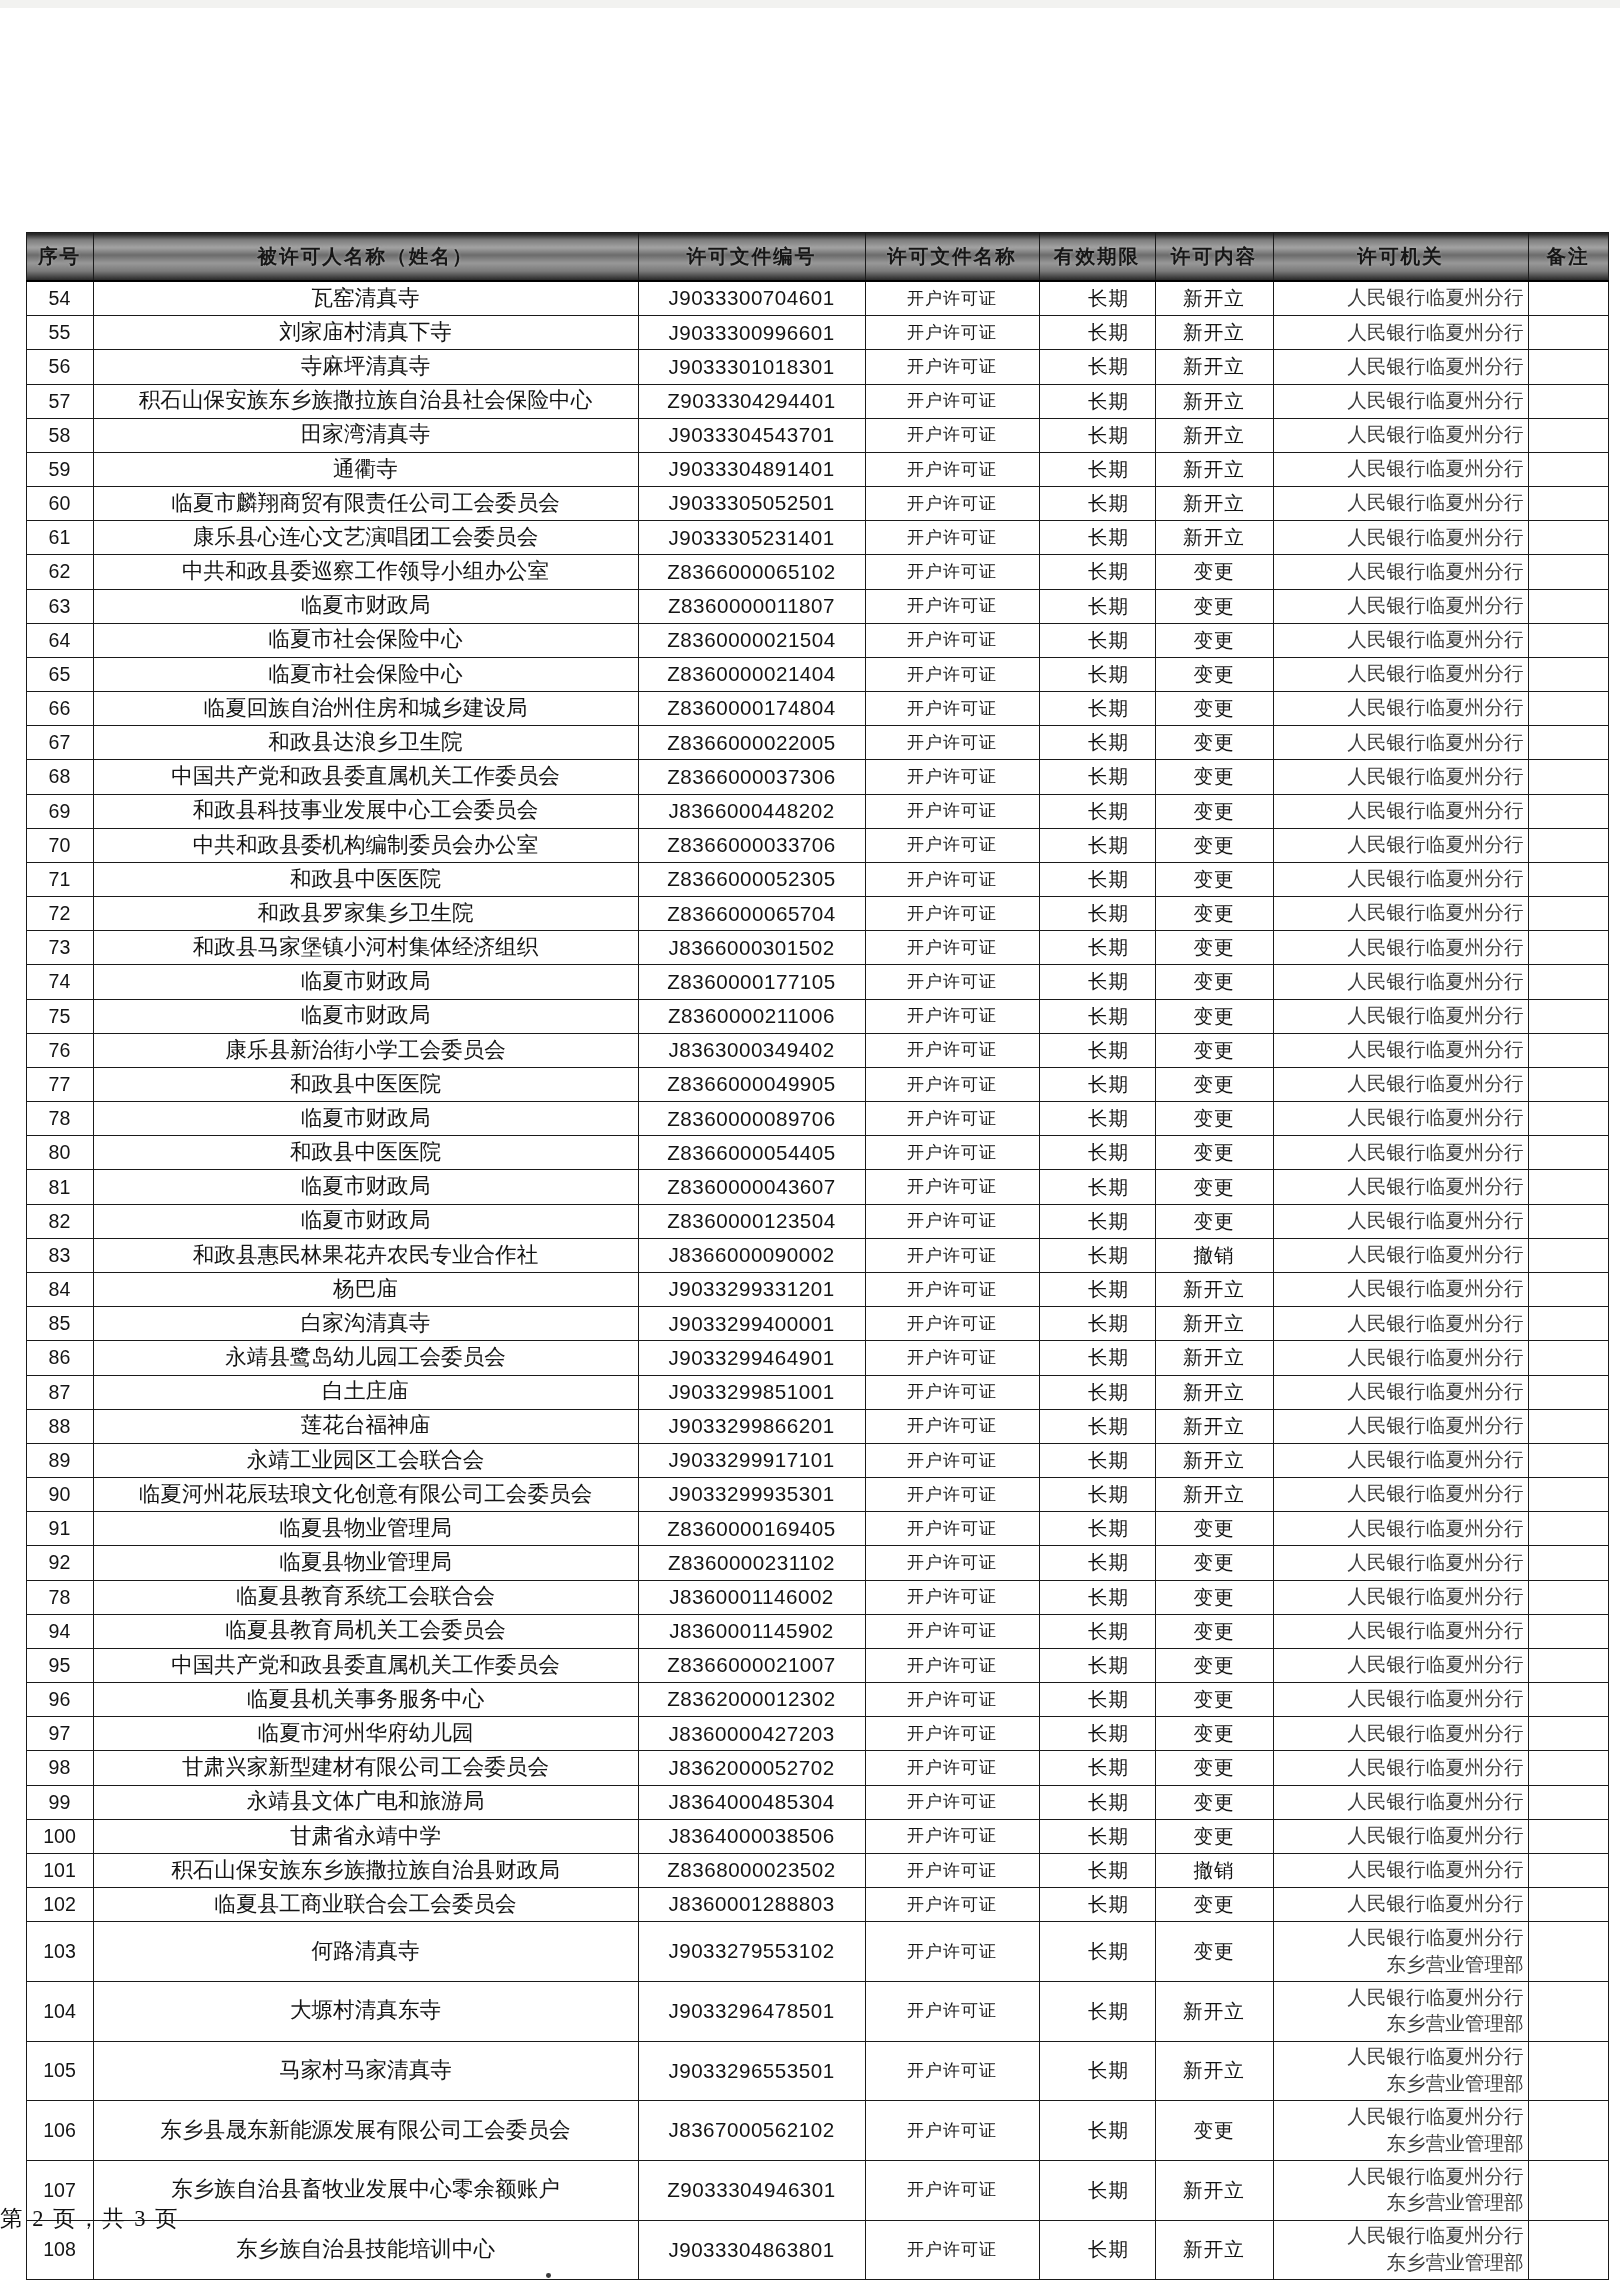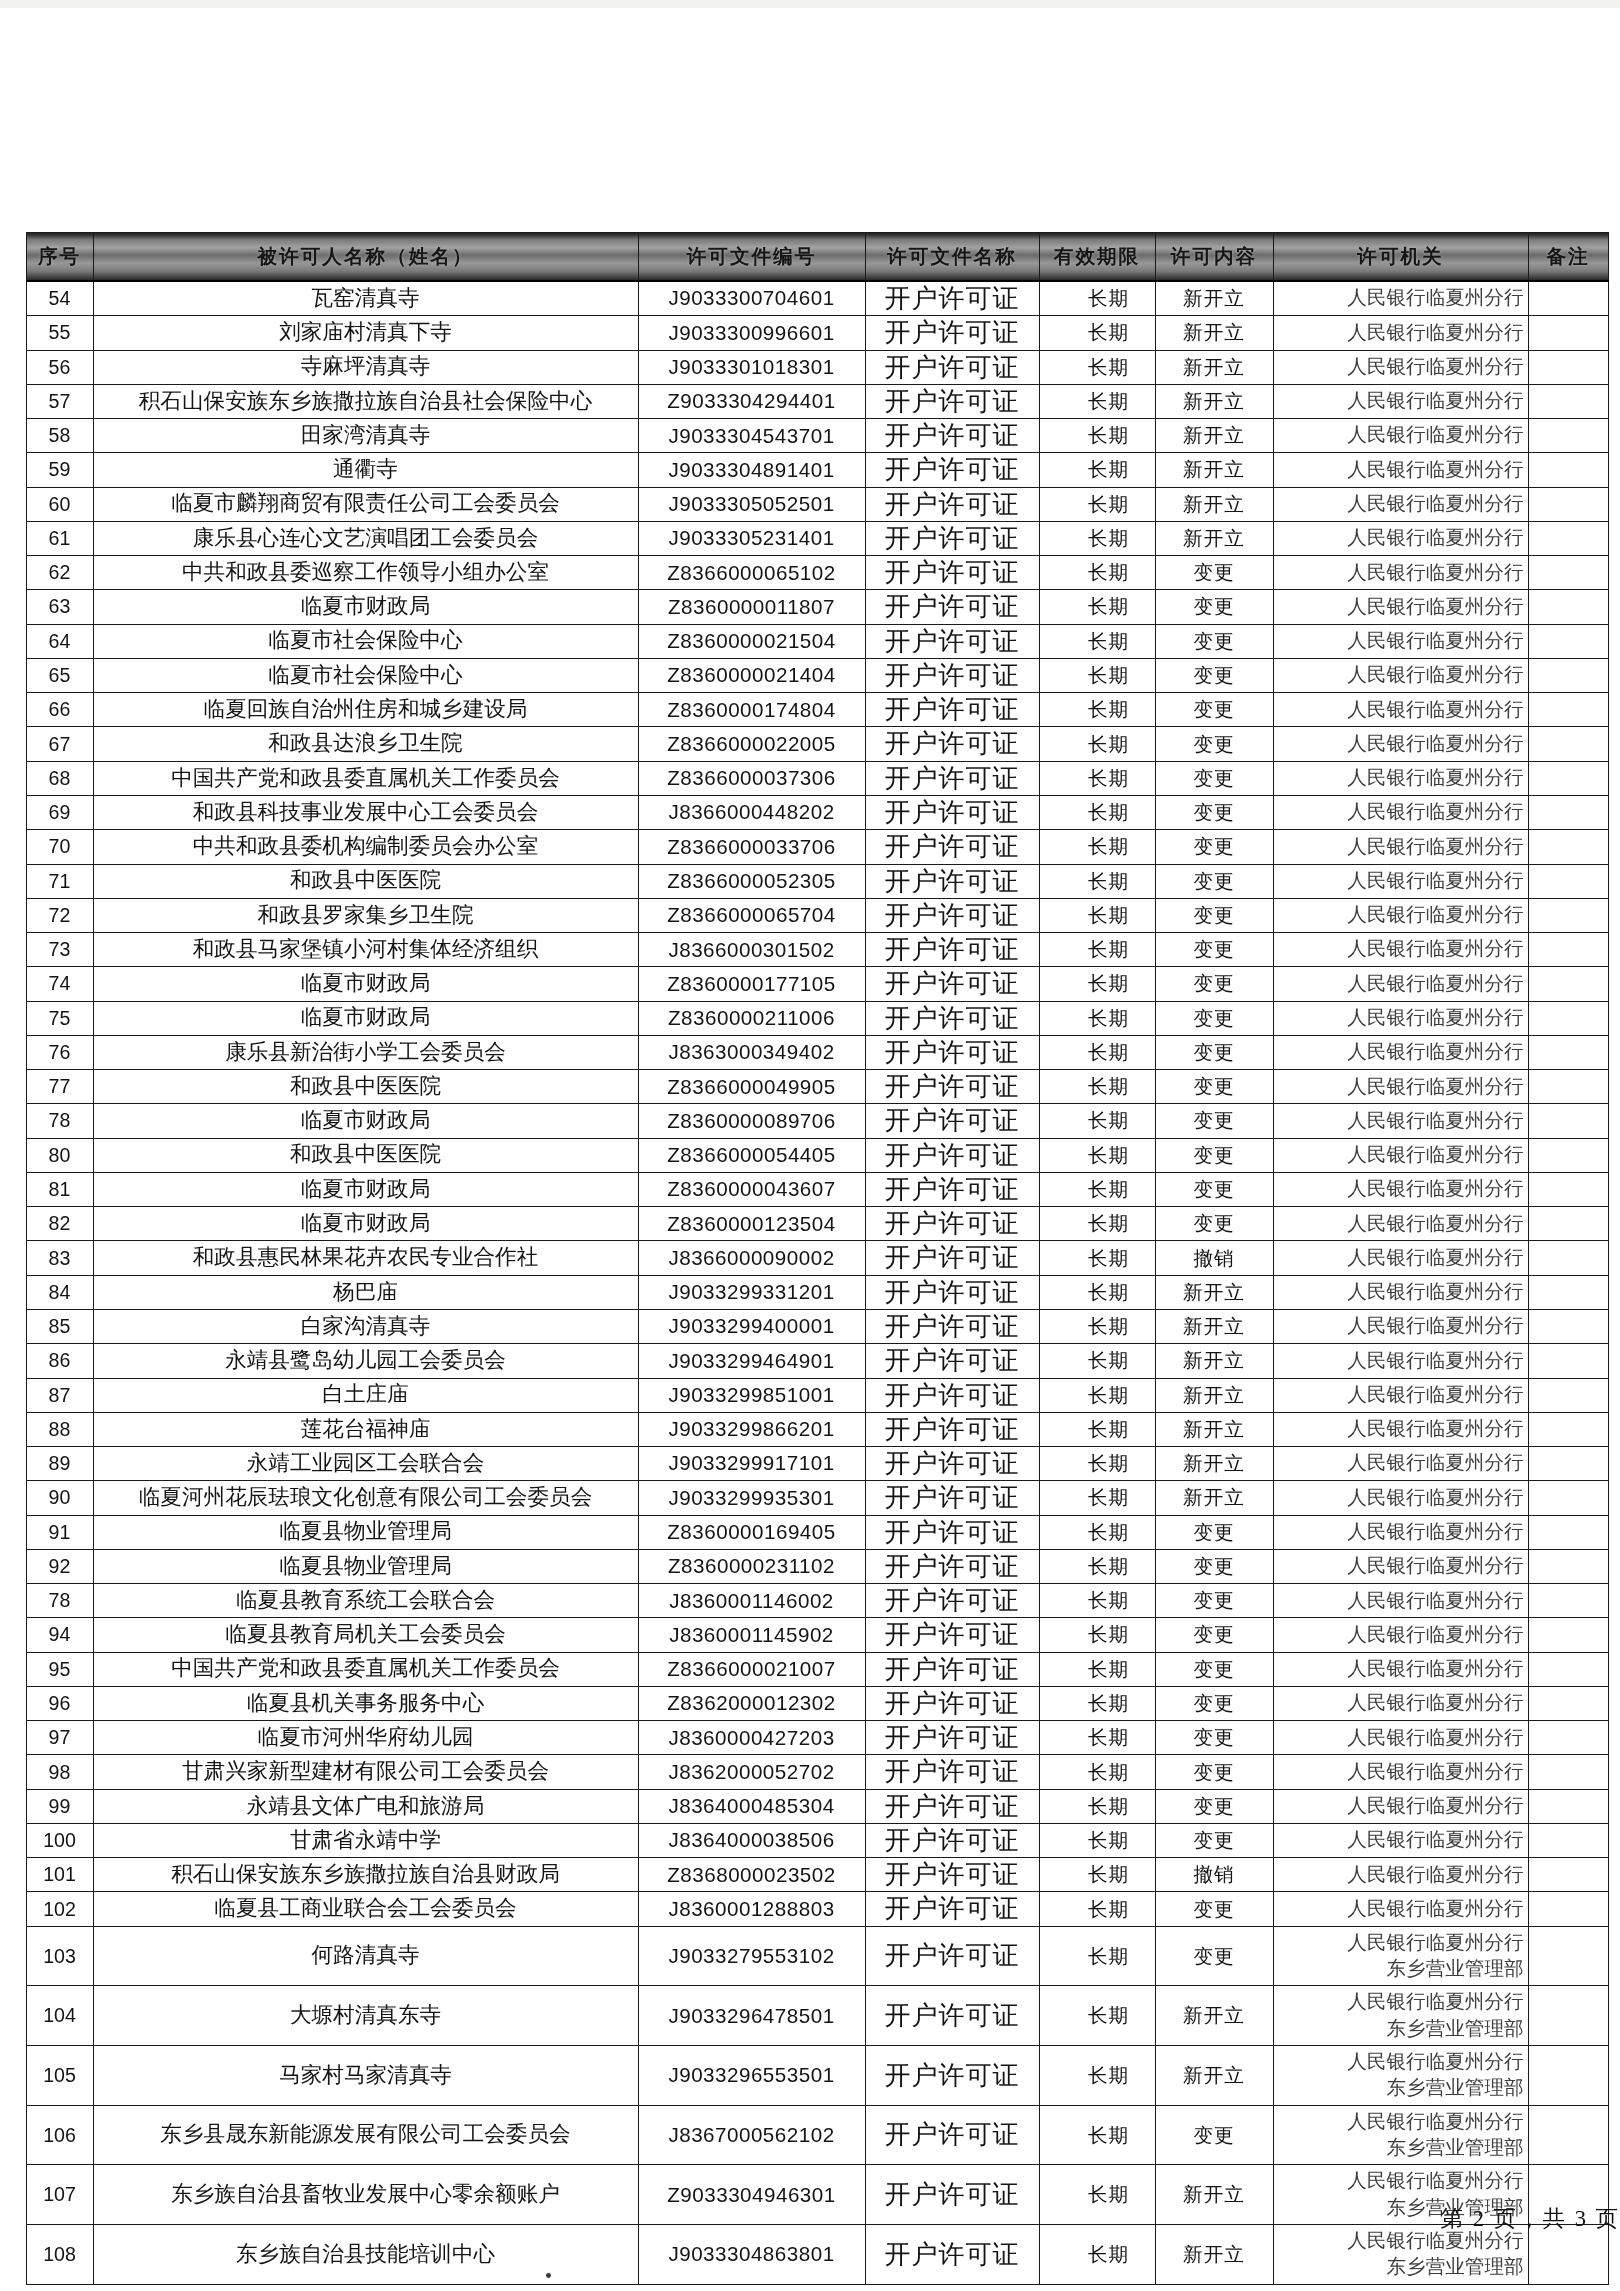--- a/index.html
+++ b/index.html
@@ -34,28 +34,28 @@
   }
   td {
     height:27.4px;
     padding:0 3.9px;
     text-align:center; vertical-align:middle;
     font-size:20.6px; line-height:1.28;
   }
   .cell-num   { font-family:"Liberation Sans","DejaVu Sans",sans-serif; font-size:19.6px; }
   .cell-name  { font-size:21.6px; }
   .cell-no    { font-family:"Liberation Sans","DejaVu Sans",sans-serif; font-size:20.6px; letter-spacing:0.5px; }
-  .cell-doc   { font-size:26px; letter-spacing:1px; }
+  .cell-doc   { font-size:17px; letter-spacing:1px; }
   .cell-term  { font-size:19.6px; letter-spacing:1px;padding-left:27px; }
   .cell-content { font-size:19.6px; letter-spacing:1px; }
   .cell-org   { font-size:19.6px; white-space:pre-line; color:#3d3d3d; line-height:1.35; padding:2.9px 3.9px;text-align:right; }
   .cell-note  { font-size:17.6px; }
   .page-footer {
     position:absolute; left:0; top:2195px; width:100%;
-    text-align:right; font-size:22.5px; letter-spacing:2px; color:#111;
+    text-align:left; font-size:22.5px; letter-spacing:2px; color:#111;
   }
   .scan-dot {
     position:absolute; left:546px; top:2265px;
     width:4.9px; height:4.9px; border-radius:50%; background:#3a3a3a;
   }
 </style>
 </head>
 <body>
 
 <div class="page">

